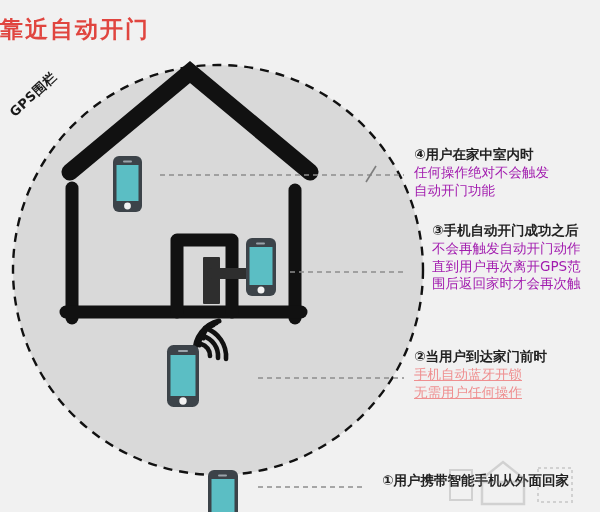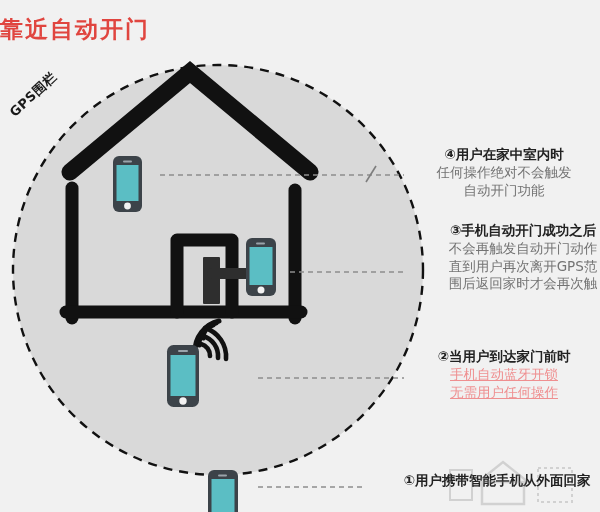--- a/index.html
+++ b/index.html
@@ -32,31 +32,30 @@
     top: 14px;
     width: 600px;
     font-size: 23px;
     font-weight: bold;
     letter-spacing: 2px;
     color: #e0453f;
   }
   .ann {
     position: absolute;
     line-height: 1.32;
-    text-align: center;
   }
   .ann .hd {
     font-size: 13.5px;
     font-weight: bold;
     color: #222222;
     white-space: nowrap;
   }
   .ann .bd {
     font-size: 13.5px;
-    color: #737373;
+    color: #a21caf;
   }
   .ann .bd.pink {
     color: #ef8f90;
     text-decoration: underline;
   }
   .ann-4 { left: 414px; top: 146px; width: 180px; }
   .ann-3 { left: 432px; top: 222px; width: 182px; }
   .ann-2 { left: 414px; top: 348px; width: 180px; }
   .ann-1 { left: 370px; top: 472px; width: 230px; margin-left: 12px; }
   .ann-1 .hd { font-size: 13.5px; }

